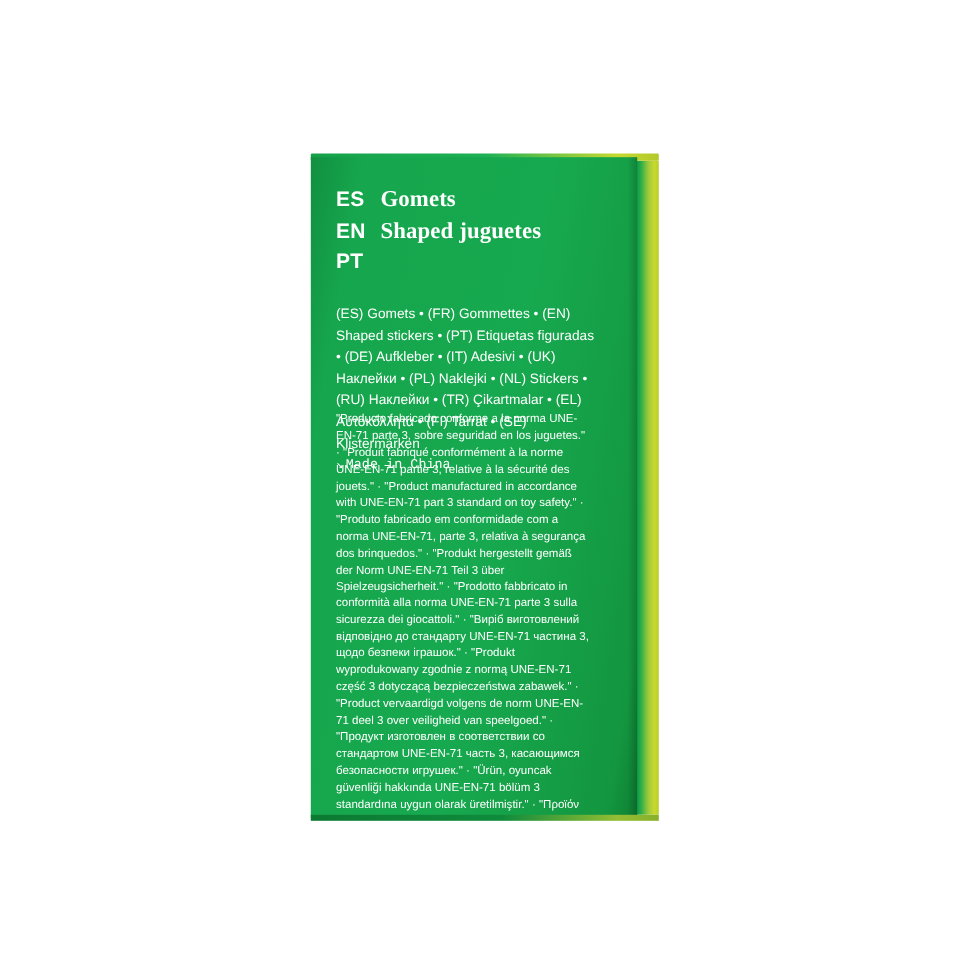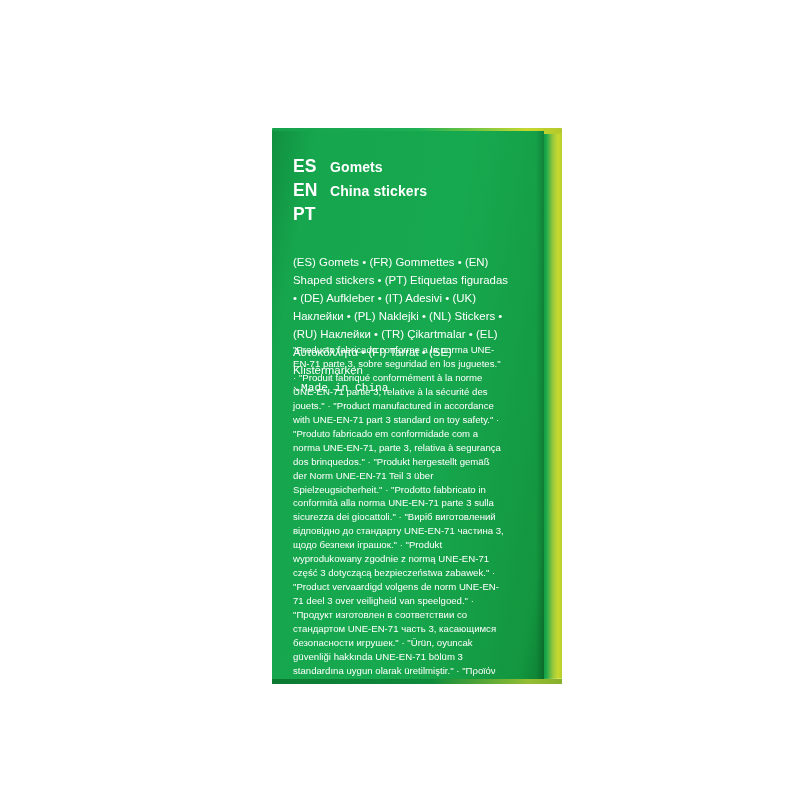--- a/index.html
+++ b/index.html
@@ -15,21 +15,20 @@
     overflow: hidden;
   }
 
   
   #package {
     position: absolute;
     left: 259px;
     top: 131px;
     width: 292px;
     height: 551px;
-    margin-left: 13px;
   }
 
   
   .box-face {
     position: absolute;
     left: 0;
     top: 0;
     width: 272px;
     height: 551px;
     background: #14a04a;
@@ -91,23 +90,24 @@
     margin-bottom: 1px;
   }
   .lang-code {
     width: 37px;
     flex: 0 0 37px;
     font-size: 17.5px;
     font-weight: bold;
     letter-spacing: 0.2px;
   }
   .lang-name {
-    font-size: 14px;
+    font-size: 19px;
     font-weight: bold;
     letter-spacing: 0.1px;
+    font-family: Liberation Serif, serif;
   }
 
   .lang-inline {
     position: absolute;
     left: 21px;
     top: 122px;
     width: 218px;
     color: #ffffff;
     font-size: 11.4px;
     line-height: 1.58;
@@ -148,21 +148,21 @@
   <div class="box-face">
     <div class="box-seam"></div>
 
     <div class="lang-list">
       <div class="lang-row">
         <div class="lang-code">ES</div>
         <div class="lang-name">Gomets</div>
       </div>
       <div class="lang-row">
         <div class="lang-code">EN</div>
-        <div class="lang-name">China stickers</div>
+        <div class="lang-name">Shaped juguetes</div>
       </div>
       <div class="lang-row">
         <div class="lang-code">PT</div>
       </div>
     </div>
 
     <div class="lang-inline">
       <span>(ES) Gomets • (FR) Gommettes • (EN) Shaped stickers • (PT) Etiquetas figuradas • (DE) Aufkleber • (IT) Adesivi • (UK) Наклейки • (PL) Naklejki • (NL) Stickers • (RU) Наклейки • (TR) Çikartmalar • (EL) Αυτοκόλλητα • (FI) Tarrat • (SE) Klistermärken</span>
       <div class="made-in">
         <span class="arrow">↘</span><span>Made in China</span>

